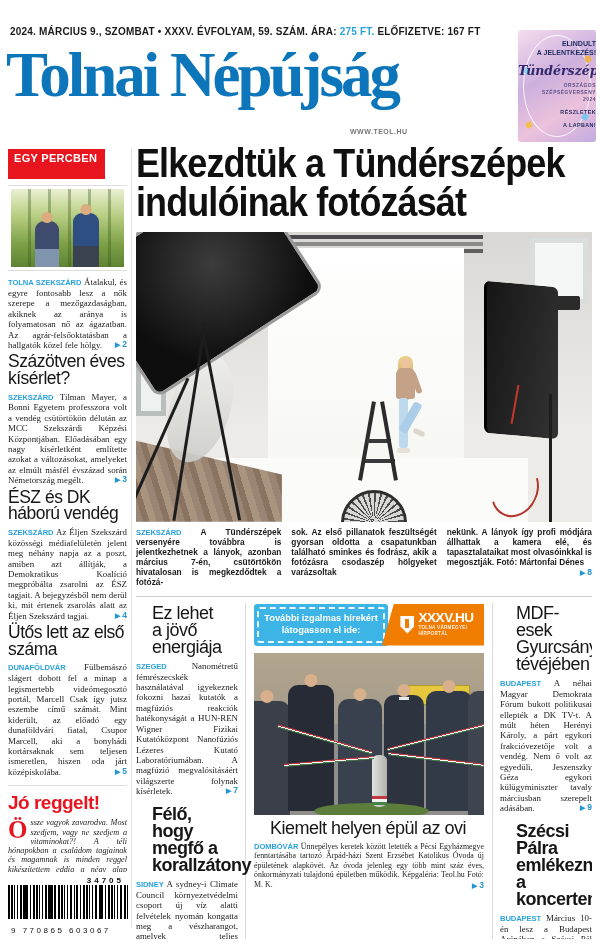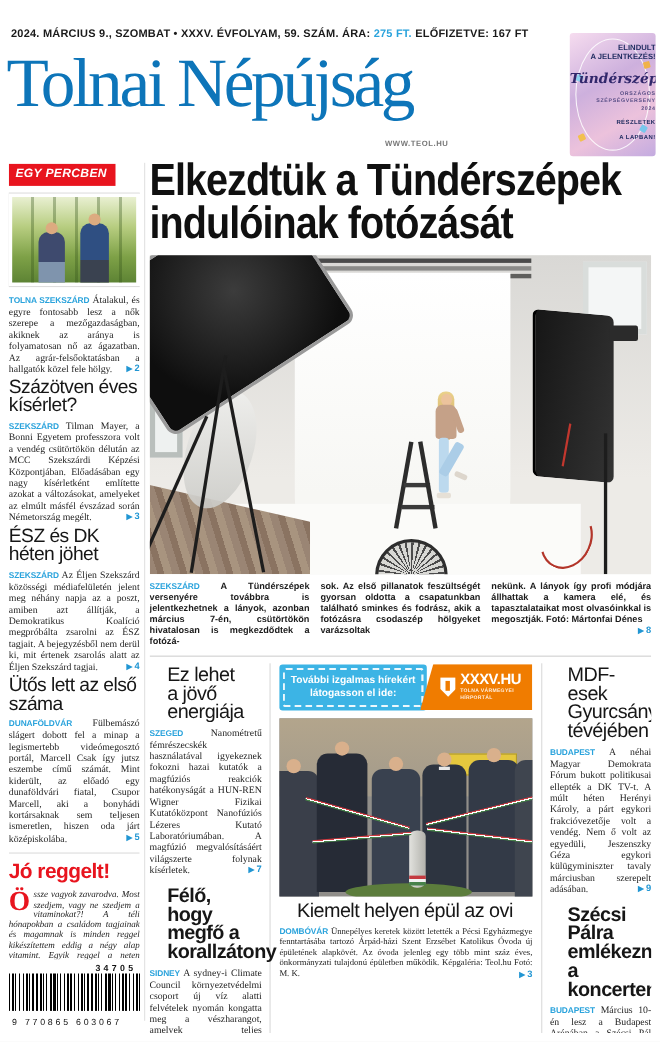--- a/index.html
+++ b/index.html
@@ -4,40 +4,40 @@
 <title>Tolnai Népújság — címlap</title>
 <style>
   *{margin:0;padding:0;box-sizing:border-box}
   body{background:#f2f2f2;font-family:"Liberation Sans",sans-serif;-webkit-font-smoothing:antialiased}
   .page{position:relative;width:600px;height:947px;margin:0 auto;background:#fff;overflow:hidden;color:#111}
 
   
   .dateline{position:absolute;left:10px;top:26px;font-size:10px;font-weight:700;letter-spacing:.2px;color:#1a1a1a;white-space:nowrap}
   .dateline .sep2::before{content:" • "}
   .d-price{color:#2aa3dc}
-  .masthead{position:absolute;left:6px;top:30px;width:492px;font-family:"Liberation Serif",serif;font-weight:400;font-size:63px;line-height:1.45;letter-spacing:-3px;color:#0d75b9;white-space:nowrap}
+  .masthead{position:absolute;left:6px;top:30px;width:492px;font-family:"Liberation Serif",serif;font-weight:700;font-size:63px;line-height:1.45;letter-spacing:-3px;color:#0d75b9;white-space:nowrap}
   .site-url{position:absolute;left:350px;top:128px;font-size:7px;font-weight:700;color:#777;letter-spacing:.5px}
 
   .promo{position:absolute;right:4px;top:30px;width:78px;height:112px;background:linear-gradient(150deg,#f6dcef 0%,#cdb0dd 40%,#ecc2dc 70%,#c3abe0 100%);border-radius:3px;overflow:hidden;text-align:right;padding-top:10px}
   .promo-ring{position:absolute;left:5px;top:5px;right:5px;bottom:5px;border:1px solid rgba(255,255,255,.85);border-radius:50%}
   .promo span{display:block;position:relative}
   .promo .p-top{font-size:7px;font-weight:700;color:#1d2a5e;line-height:1.25}
   .promo .p-script{font-family:"DejaVu Serif",serif;font-style:italic;font-weight:700;font-size:12.5px;color:#31276b;margin:5px 0 4px}
   .promo .p-sub{font-size:4.8px;font-weight:700;color:#5a4f86;letter-spacing:.6px;line-height:1.5}
   .promo .p-foot{font-size:5.4px;font-weight:700;color:#1d2a5e;letter-spacing:.4px;line-height:1.5;margin-top:5px}
   .conf{position:absolute;width:6px;height:6px;border-radius:1px}
   .c1{left:6px;top:38px;background:#8fd4f0;transform:rotate(20deg)}
   .c2{right:5px;top:26px;background:#f0b24a;transform:rotate(-15deg)}
   .c3{right:8px;bottom:22px;background:#79c7ec;transform:rotate(30deg)}
   .c4{left:8px;bottom:14px;background:#f2c04e;transform:rotate(-25deg)}
 
   
   .vrule{position:absolute;left:131px;top:148px;height:780px;border-left:1px solid #e2e2e2}
   .sidebar{position:absolute;left:8px;top:148px;width:119px;height:724px;overflow:hidden}
-  .banner{display:inline-block;background:#e8141e;color:#fff;font-style:italic;font-weight:700;font-size:11px;letter-spacing:.3px;padding:3px 8px 5px 6px}
+  .banner{display:inline-block;background:#e8141e;color:#fff;font-weight:700;font-size:11px;letter-spacing:.3px;padding:3px 8px 15px 6px}
   .photo-vine{position:relative;height:84px;margin:7px 0 7px;overflow:hidden;border:3px solid #fff;box-shadow:0 0 0 1px #ddd;background:linear-gradient(180deg,#e9f0d2 0%,#b7cd80 35%,#7ea147 70%,#5d8334 100%)}
   .photo-vine::before{content:"";position:absolute;inset:0;background:repeating-linear-gradient(90deg,transparent 0 17px,rgba(52,84,26,.35) 17px 20px)}
   .v-per{position:absolute;bottom:0;border-radius:9px 9px 0 0}
   .v-per::before{content:"";position:absolute;top:-9px;left:50%;transform:translateX(-50%);width:11px;height:11px;border-radius:50%;background:#dcab80}
   .v-p1{left:24px;width:24px;height:46px;background:linear-gradient(#3e4a6e 0 60%,#7f94ad 60%)}
   .v-p2{left:62px;width:26px;height:54px;background:linear-gradient(#2f4f82 0 62%,#3a4250 62%)}
   .sb-art h3{font-size:17.5px;line-height:.95;letter-spacing:-.5px;font-weight:400;margin:3px 0 5px;color:#161616}
   .sb-art h3.bold{font-weight:700}
   .sb-art p,.lower p{font-family:"Liberation Serif",serif;font-size:8.9px;line-height:1.17;text-align:justify;color:#1c1c1c}
   .kick{font-family:"Liberation Sans",sans-serif;font-weight:700;font-size:7.6px;color:#2aa3dc;letter-spacing:-.1px}
@@ -185,21 +185,21 @@
     <article class="sb-art">
       <p><span class="kick">TOLNA SZEKSZÁRD</span> <span>Átalakul, és egyre fontosabb lesz a nők szerepe a mezőgazdaságban, akiknek az aránya is folyamatosan nő az ágazatban. Az agrár-felsőoktatásban a hallgatók közel fele hölgy.</span><span class="pg">2</span></p>
     </article>
 
     <article class="sb-art">
       <h3>Százötven éves kísérlet?</h3>
       <p><span class="kick">SZEKSZÁRD</span> <span>Tilman Mayer, a Bonni Egyetem professzora volt a vendég csütörtökön délután az MCC Szekszárdi Képzési Központjában. Előadásában egy nagy kísérletként említette azokat a változásokat, amelyeket az elmúlt másfél évszázad során Németország megélt.</span><span class="pg">3</span></p>
     </article>
 
     <article class="sb-art">
-      <h3>ÉSZ és DK héten jöhet</h3>
+      <h3>ÉSZ és DK háború vendég</h3>
       <p><span class="kick">SZEKSZÁRD</span> <span>Az Éljen Szekszárd közösségi médiafelületén jelent meg néhány napja az a poszt, amiben azt állítják, a Demokratikus Koalíció megpróbálta zsarolni az ÉSZ tagjait. A bejegyzésből nem derül ki, mit értenek zsarolás alatt az Éljen Szekszárd tagjai.</span><span class="pg">4</span></p>
     </article>
 
     <article class="sb-art">
       <h3>Ütős lett az első száma</h3>
       <p><span class="kick">DUNAFÖLDVÁR</span> <span>Fülbemászó slágert dobott fel a minap a legismertebb videómegosztó portál, Marcell Csak így jutsz eszembe című számát. Mint kiderült, az előadó egy dunaföldvári fiatal, Csupor Marcell, aki a bonyhádi kortársaknak sem teljesen ismeretlen, hiszen oda járt középiskolába.</span><span class="pg">5</span></p>
     </article>
 
     <div class="sep"></div>
 

